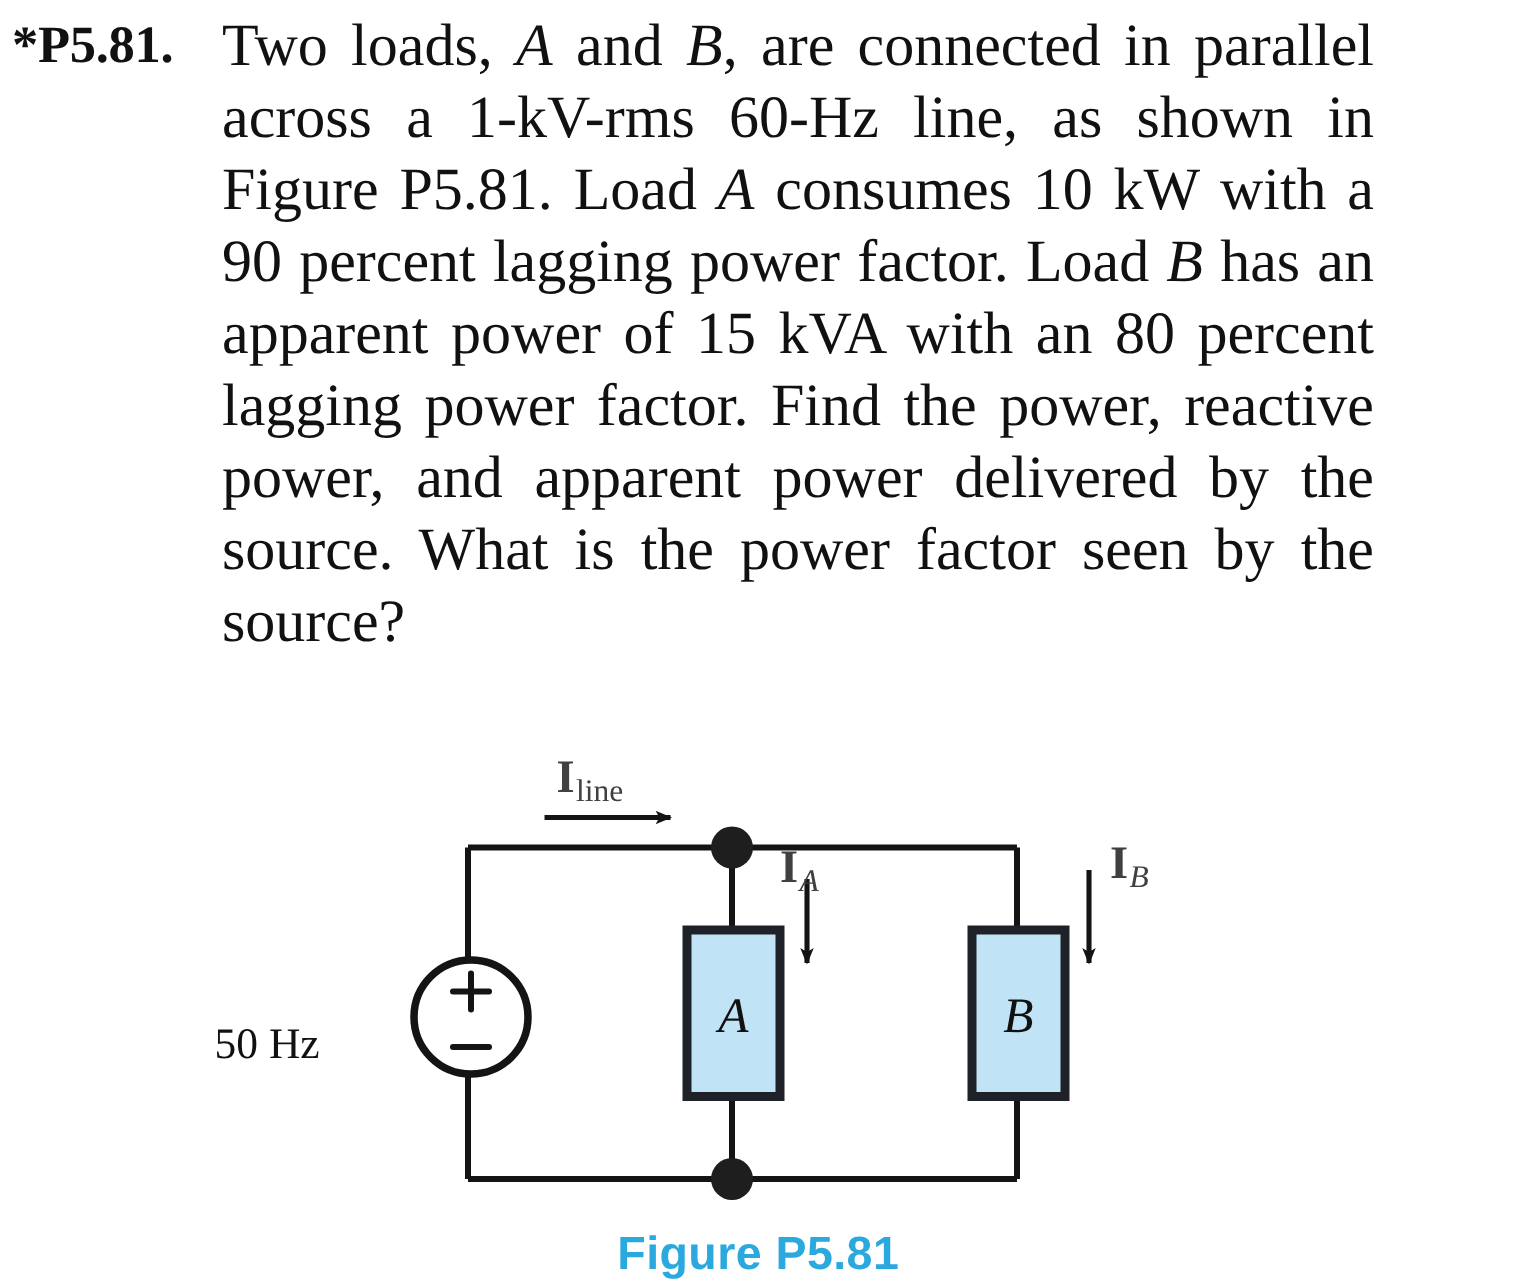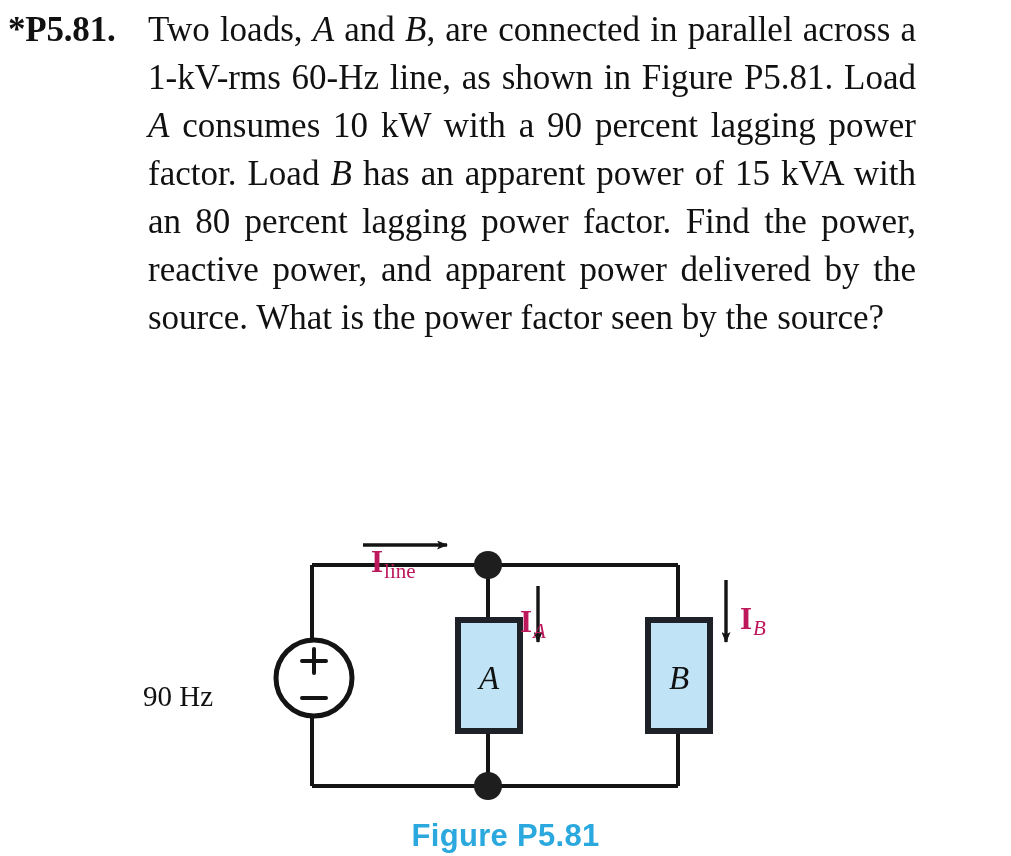--- a/index.html
+++ b/index.html
@@ -35,21 +35,21 @@
     font-weight: bold;
     letter-spacing: -0.2px;
     line-height: 48px;
     white-space: nowrap;
   }
   #problem-text {
     position: absolute;
     left: 148px;
     top: 6px;
     width: 768px;
-    font-size: 35px;
+    font-size: 40px;
     line-height: 48px;
     text-align: justify;
     text-justify: inter-word;
     hyphens: none;
   }
   #problem-text .it { font-style: italic; }
 
   
   #figure {
     position: absolute;
@@ -70,23 +70,22 @@
     line-height: 34px;
     white-space: nowrap;
     color: #111111;
   }
   #src-label-voltage { left: 143px; top: 175px; }
   #src-label-frequency { left: 143px; top: 209px; }
 
   .cur-label {
     position: absolute;
     white-space: nowrap;
-    color: #be185d;
+    color: #404040;
     font-size: 31px;
-    margin-top: 44px;
   }
   .cur-label .base {
     font-weight: bold;
     font-style: normal;
   }
   .cur-label .sub {
     font-size: 21px;
     vertical-align: -0.30em;
     font-weight: normal;
     margin-left: 1px;
@@ -181,21 +180,21 @@
         </marker>
       </defs>
 
       <line x1="363" y1="75" x2="447" y2="75" stroke="#141414" stroke-width="3.4" marker-end="url(#arrowhead-right)"></line>
 
       <line x1="538" y1="116" x2="538" y2="172" stroke="#141414" stroke-width="3.4" marker-end="url(#arrowhead-down)"></line>
 
       <line x1="726" y1="110" x2="726" y2="172" stroke="#141414" stroke-width="3.4" marker-end="url(#arrowhead-down)"></line>
     </svg>
 
-    <div class="src-label" id="src-label-frequency">90 Hz</div>
+    <div class="src-label" id="src-label-frequency">50 Hz</div>
 
     <div class="cur-label" id="label-i-line">
       <span class="base">I</span><span class="sub">line</span>
     </div>
 
     <div class="cur-label" id="label-i-a">
       <span class="base">I</span><span class="sub ital">A</span>
     </div>
 
     <div class="cur-label" id="label-i-b">

